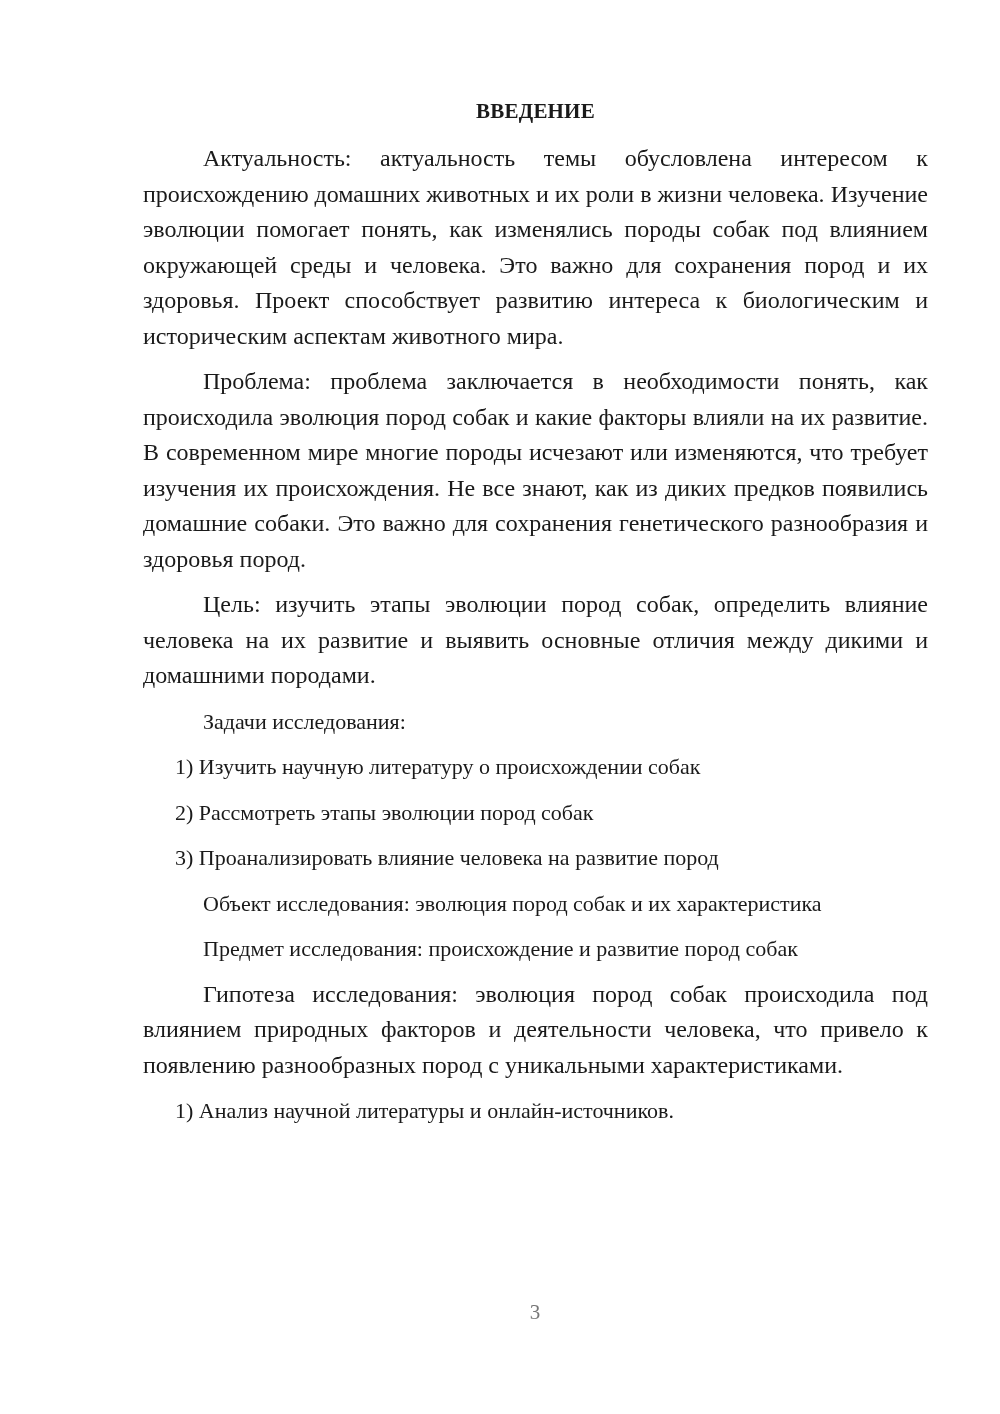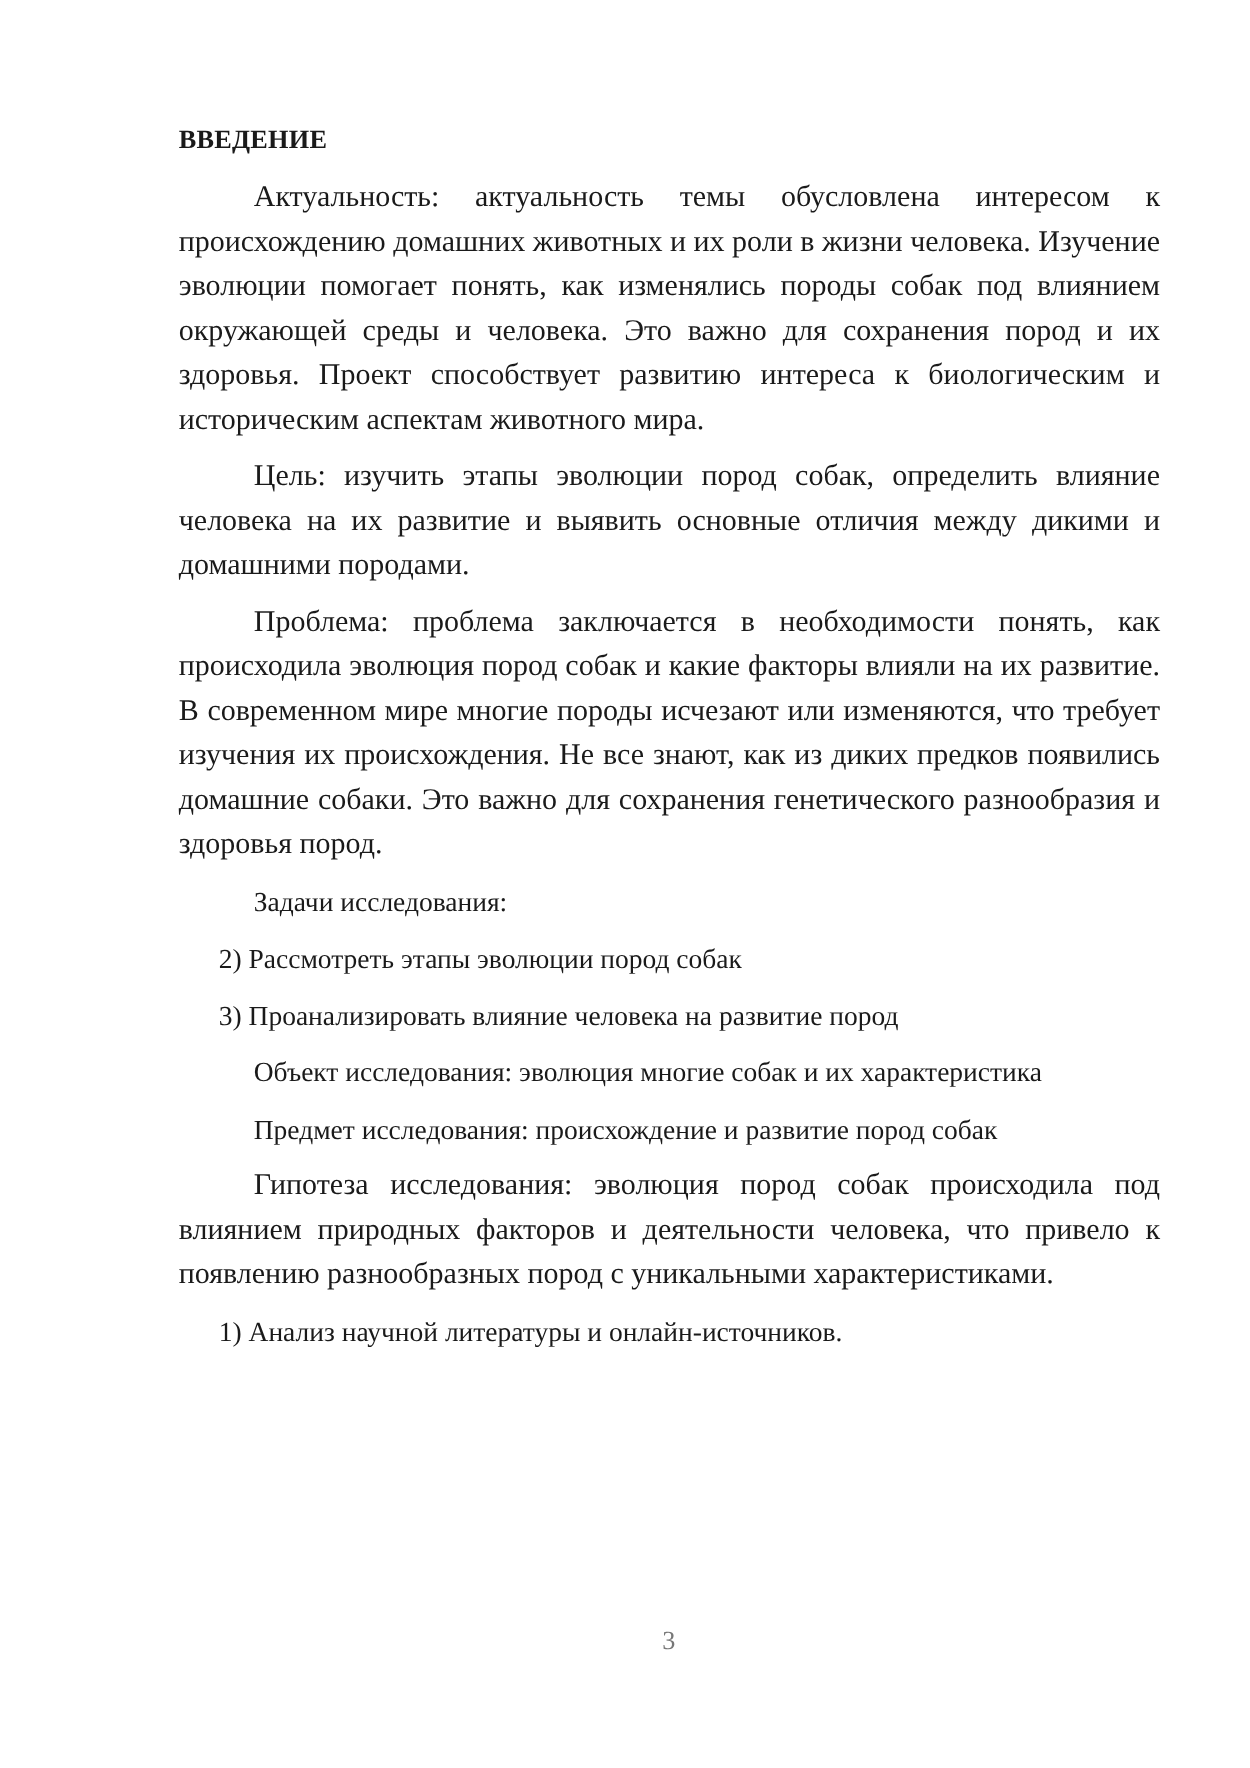--- a/index.html
+++ b/index.html
@@ -15,21 +15,21 @@
       font-family: "Liberation Serif", "DejaVu Serif", serif;
       color: #1a1a1a;
     }
     .page {
       position: absolute;
       left: 143px;
       top: 94px;
       width: 785px;
     }
     .title {
-      text-align: left;
+      text-align: center;
       font-weight: bold;
       font-size: 21px;
       line-height: 34px;
       margin: 0 0 13px 0;
       letter-spacing: 0.2px;
     }
     .para {
       font-size: 24px;
       line-height: 35.5px;
       text-align: justify;
@@ -60,32 +60,33 @@
     }
   </style>
 </head>
 <body>
 
 <div class="page">
   <div class="title">ВВЕДЕНИЕ</div>
 
   <p class="para">Актуальность: актуальность темы обусловлена интересом к происхождению домашних животных и их роли в жизни человека. Изучение эволюции помогает понять, как изменялись породы собак под влиянием окружающей среды и человека. Это важно для сохранения пород и их здоровья. Проект способствует развитию интереса к биологическим и историческим аспектам животного мира.</p>
 
+  <p class="para">Проблема: проблема заключается в необходимости понять, как происходила эволюция пород собак и какие факторы влияли на их развитие. В современном мире многие породы исчезают или изменяются, что требует изучения их происхождения. Не все знают, как из диких предков появились домашние собаки. Это важно для сохранения генетического разнообразия и здоровья пород.</p>
+
   <p class="para">Цель: изучить этапы эволюции пород собак, определить влияние человека на их развитие и выявить основные отличия между дикими и домашними породами.</p>
-
-  <p class="para">Проблема: проблема заключается в необходимости понять, как происходила эволюция пород собак и какие факторы влияли на их развитие. В современном мире многие породы исчезают или изменяются, что требует изучения их происхождения. Не все знают, как из диких предков появились домашние собаки. Это важно для сохранения генетического разнообразия и здоровья пород.</p>
 
   <div class="line indent">Задачи исследования:</div>
 
   <div>
+    <div class="line list">1) Изучить научную литературу о происхождении собак</div>
     <div class="line list">2) Рассмотреть этапы эволюции пород собак</div>
     <div class="line list">3) Проанализировать влияние человека на развитие пород</div>
   </div>
 
-  <div class="line indent">Объект исследования: эволюция многие собак и их характеристика</div>
+  <div class="line indent">Объект исследования: эволюция пород собак и их характеристика</div>
 
   <div class="line indent">Предмет исследования: происхождение и развитие пород собак</div>
 
   <p class="para">Гипотеза исследования: эволюция пород собак происходила под влиянием природных факторов и деятельности человека, что привело к появлению разнообразных пород с уникальными характеристиками.</p>
 
 
   <div>
     <div class="line list">1) Анализ научной литературы и онлайн-источников.</div>
   </div>
 </div>

